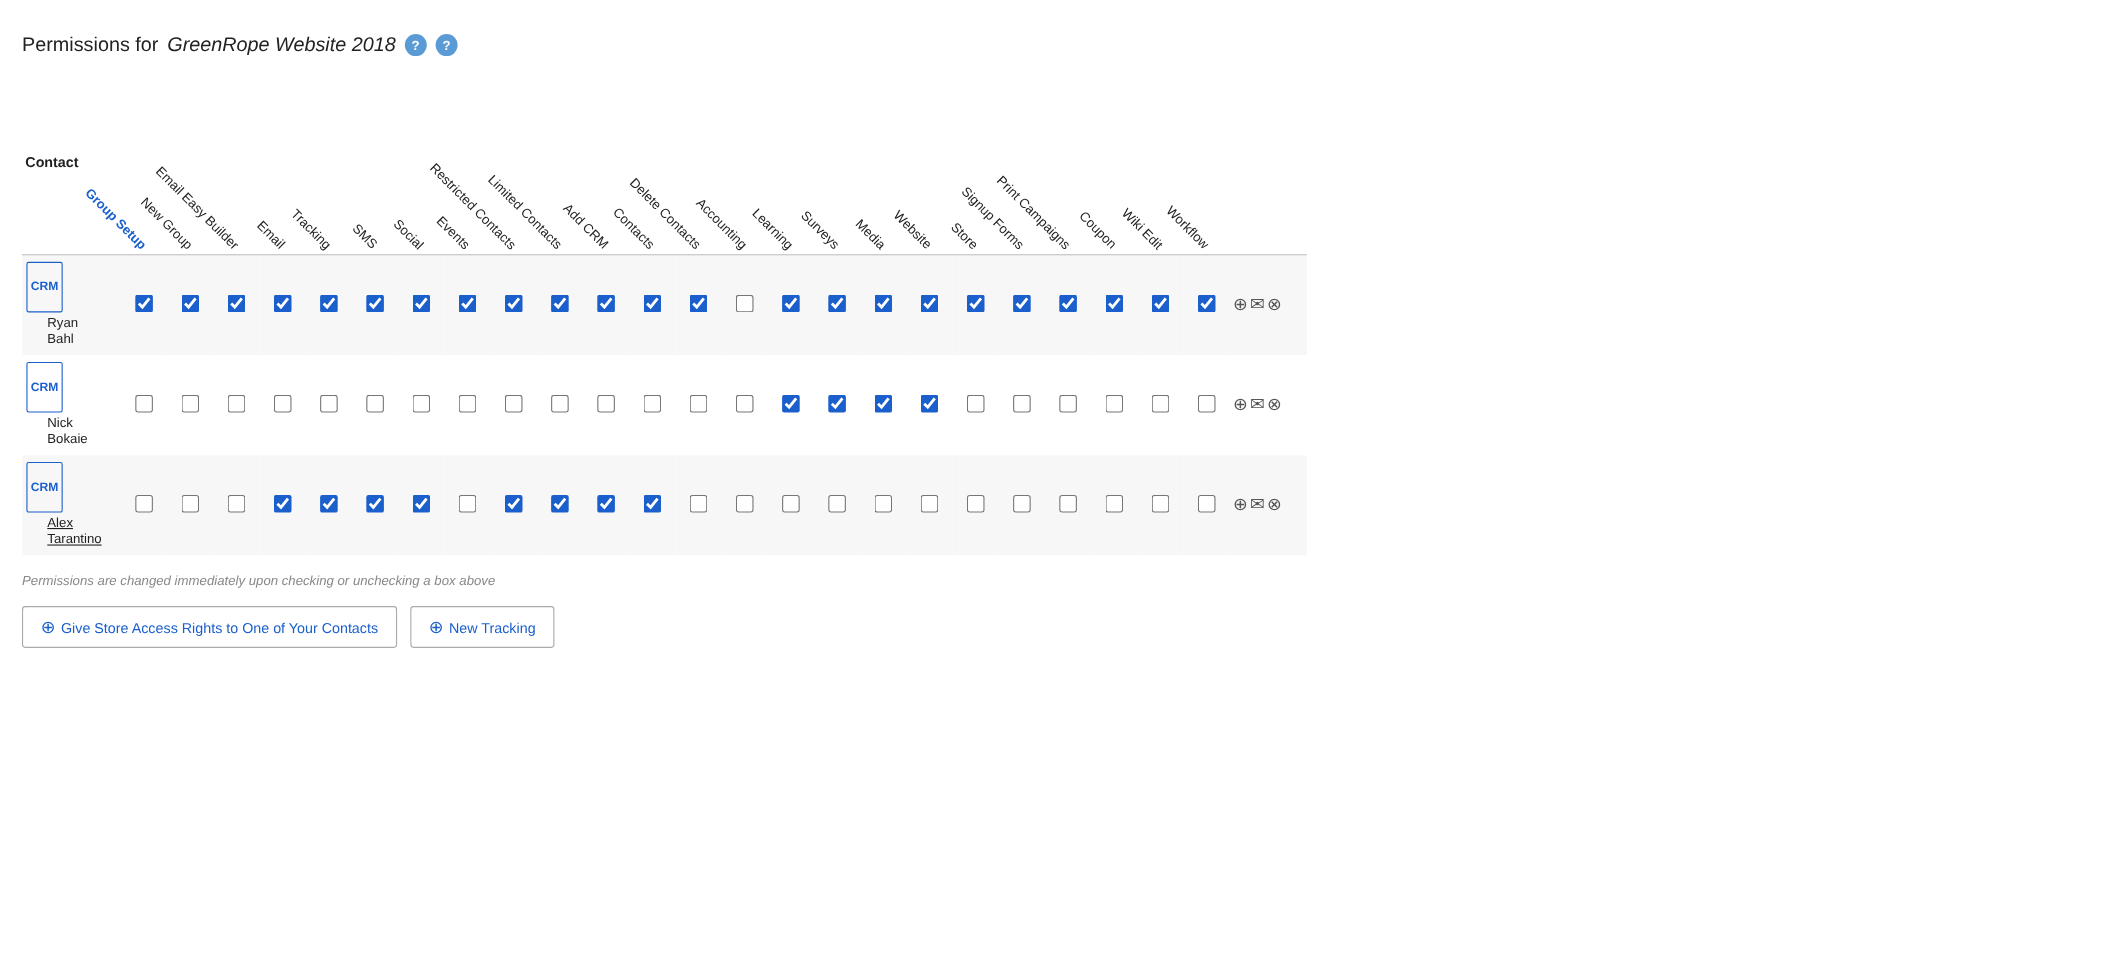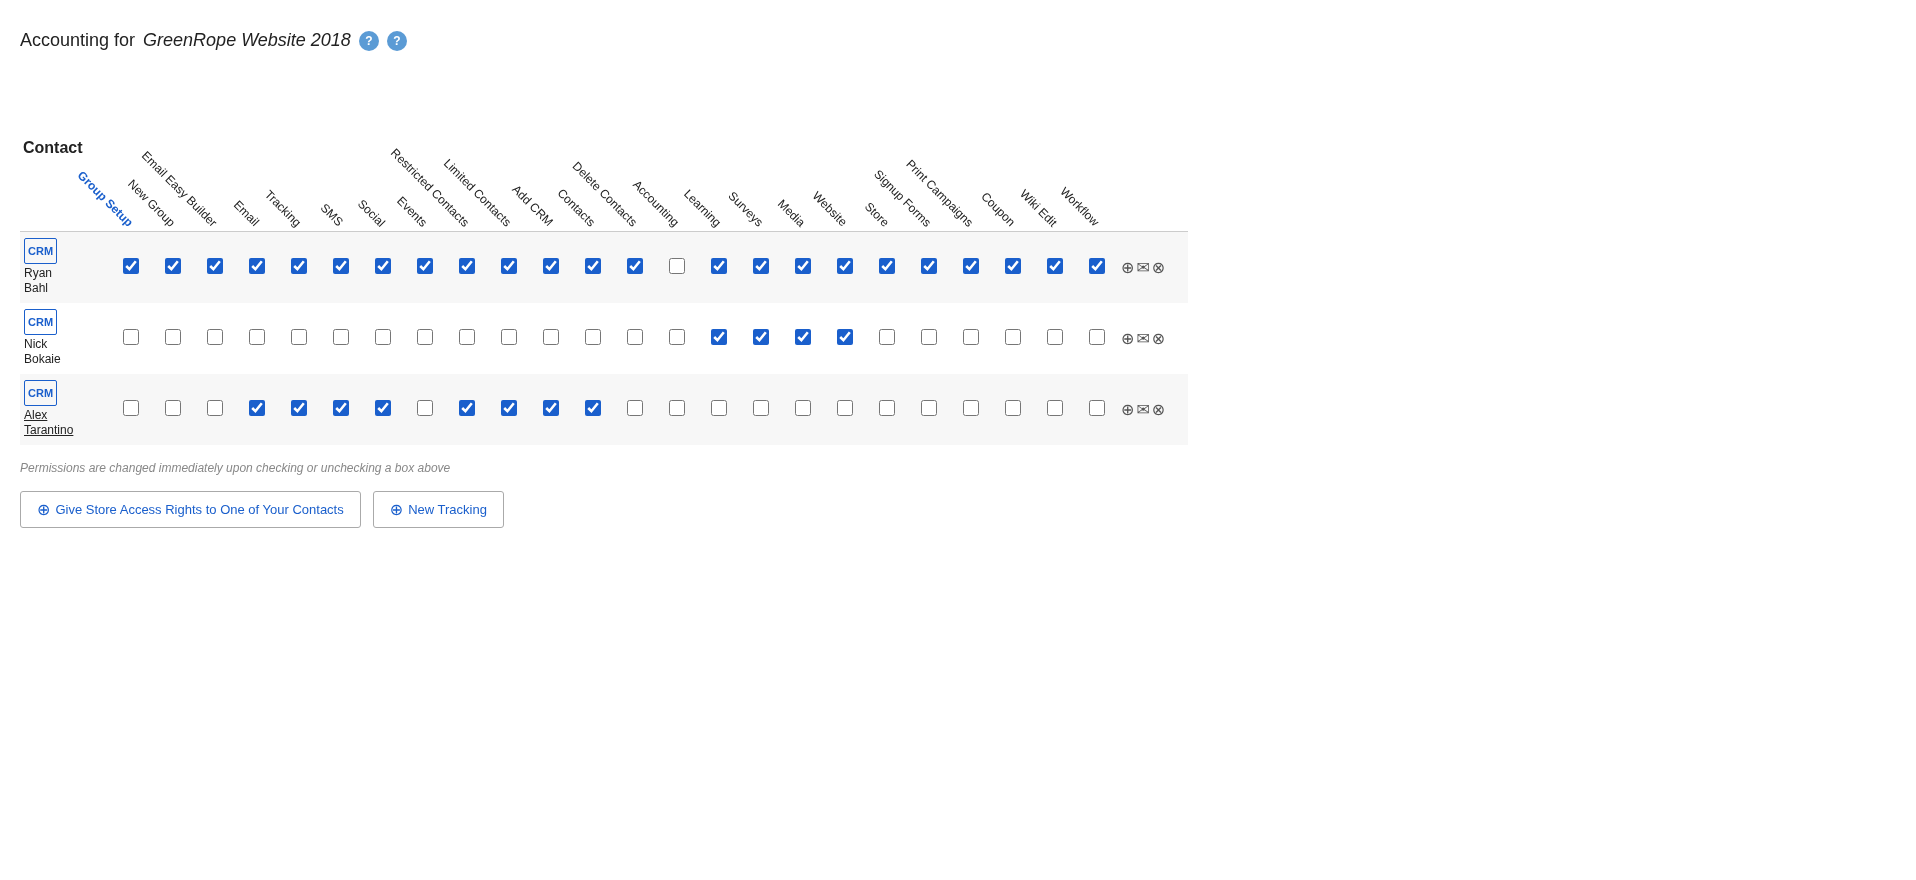--- a/index.html
+++ b/index.html
@@ -87,28 +87,29 @@
     td.contact-cell {
       vertical-align: middle;
       padding: 4px 4px;
     }
     .crm-badge {
       display: inline-block;
       border: 1px solid #1a5fcc;
       color: #1a5fcc;
       font-size: 11px;
       font-weight: bold;
-      padding: 6px 3px;
+      padding: 16px 3px;
       border-radius: 2px;
       margin-right: 20px;
       vertical-align: middle;
     }
     .contact-name {
       font-size: 12px;
       line-height: 1.3;
+      margin-left: 19px;
     }
     td.check-cell {
       width: 42px;
       min-width: 42px;
       text-align: center;
       vertical-align: middle;
       padding: 2px;
     }
     .row-alt {
       background: #f7f7f7;
@@ -167,31 +168,31 @@
     }
     .btn-plus {
       font-size: 16px;
       color: #1a5fcc;
     }
   </style>
 </head>
 <body>
 
 <div class="page-title">
-  <span>Accounting for </span>
+  <span>Permissions for </span>
   <em>GreenRope Website 2018</em>
   <span class="help-icon">?</span>
   <span class="help-icon">?</span>
 </div>
 
 <div class="table-wrapper">
   <table id="main-table">
     <thead>
       <tr id="header-row" class="header-row">
-        <th class="contact-col" style="font-weight:bold; font-size:16px; padding-bottom:8px;">Contact</th>
+        <th class="contact-col" style="font-weight:bold; font-size:13px; padding-bottom:8px;">Contact</th>
 
       <th class="rotate-header bold-blue">
             <span class="rotate-inner">Group Setup</span>
           </th>
           <th class="rotate-header">
             <span class="rotate-inner">New Group</span>
           </th>
           <th class="rotate-header">
             <span class="rotate-inner">Email Easy Builder</span>
           </th>

